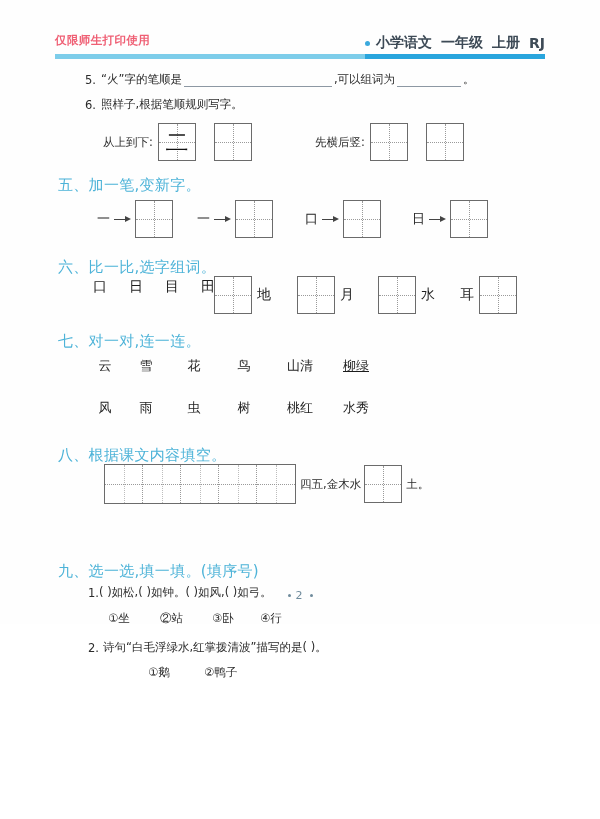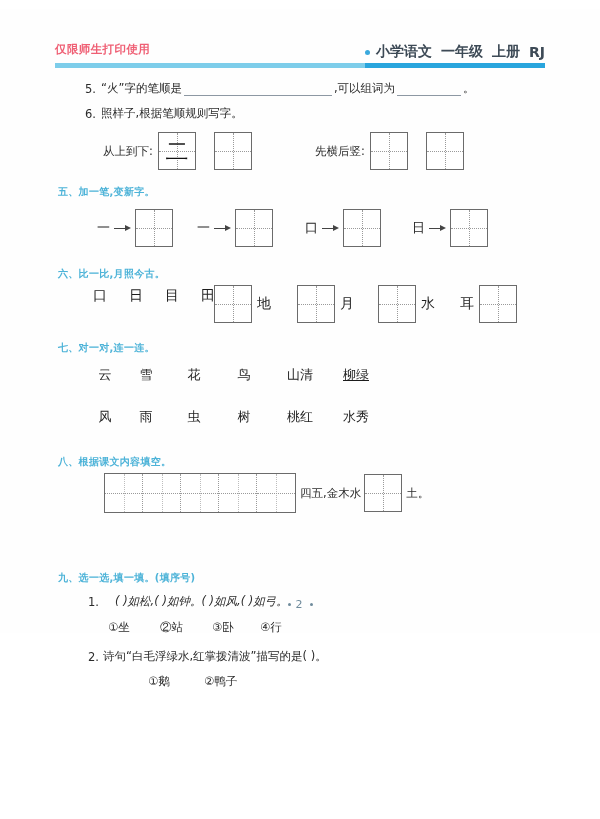--- a/index.html
+++ b/index.html
@@ -11,21 +11,21 @@
     width: 600px;
     height: 819px;
     position: relative;
     font-family: "DejaVu Sans", "Liberation Sans", sans-serif;
     color: #333333;
     overflow: hidden;
   }
 
   .page {
     position: absolute;
-    left: 0; top: 9px;
+    left: 0; top: 0;
     width: 600px;
     height: 624px;
     background: #fefefe;
   }
 
   
   .header {
     position: absolute;
     left: 55px;
     top: 33px;
@@ -89,22 +89,22 @@
   .qnum {
     font-size: 11.5px;
     color: #2b2b2b;
   }
   .body-text {
     font-size: 11.5px;
     color: #2b2b2b;
     white-space: nowrap;
   }
   .section-title {
-    font-size: 10px;
-    font-weight: bold;
+    font-size: 15px;
+    font-weight: normal;
     color: #4db3d8;
     white-space: nowrap;
     letter-spacing: 0.3px;
     text-align: center;
   }
 
   .row {
     position: absolute;
     display: flex;
     align-items: center;
@@ -335,21 +335,21 @@
   <div class="row" style="left:412px; top:200px;">
     <span class="charlabel cn" style="font-size:13px;">日</span>
     <span class="arrow short">
         <span class="shaft"></span>
         <span class="head"></span>
       </span>
     <span class="tzg"></span>
   </div>
 
   <div class="row" style="left:58px; top:258px;">
-    <span class="section-title cn">六、比一比,月照今古。</span>
+    <span class="section-title cn">六、比一比,选字组词。</span>
   </div>
 
   <div class="row" style="left:88px; top:278px;">
     <span class="sidechar cn" style="margin-right:17px;">口</span>
     <span class="sidechar cn" style="margin-right:17px;">日</span>
     <span class="sidechar cn" style="margin-right:17px;">目</span>
     <span class="sidechar cn">田</span>
   </div>
 
   <div class="row" style="left:214px; top:276px;">
@@ -411,21 +411,21 @@
     <span class="body-text cn" style="margin-left:4px;">土。</span>
   </div>
 
 
   <div class="row" style="left:58px; top:562px;">
     <span class="section-title cn">九、选一选,填一填。(填序号)</span>
   </div>
 
   <div class="row" style="left:88px; top:585px;">
     <span class="qnum cn">1.</span>
-    <span class="body-text cn" style="margin-left:16px;font-style:italic;">(     )如松,(     )如钟。(     )如风,(     )如弓。</span>
+    <span class="body-text cn" style="margin-left:0;">(     )如松,(     )如钟。(     )如风,(     )如弓。</span>
   </div>
 
   <div class="row" style="left:108px; top:611px;">
     <span class="body-text cn" style="width:52px;">①坐</span>
     <span class="body-text cn" style="width:52px;font-family:Liberation Mono, monospace;">②站</span>
     <span class="body-text cn" style="width:48px;">③卧</span>
     <span class="body-text cn">④行</span>
   </div>
 
   <div class="row" style="left:88px; top:640px;">

